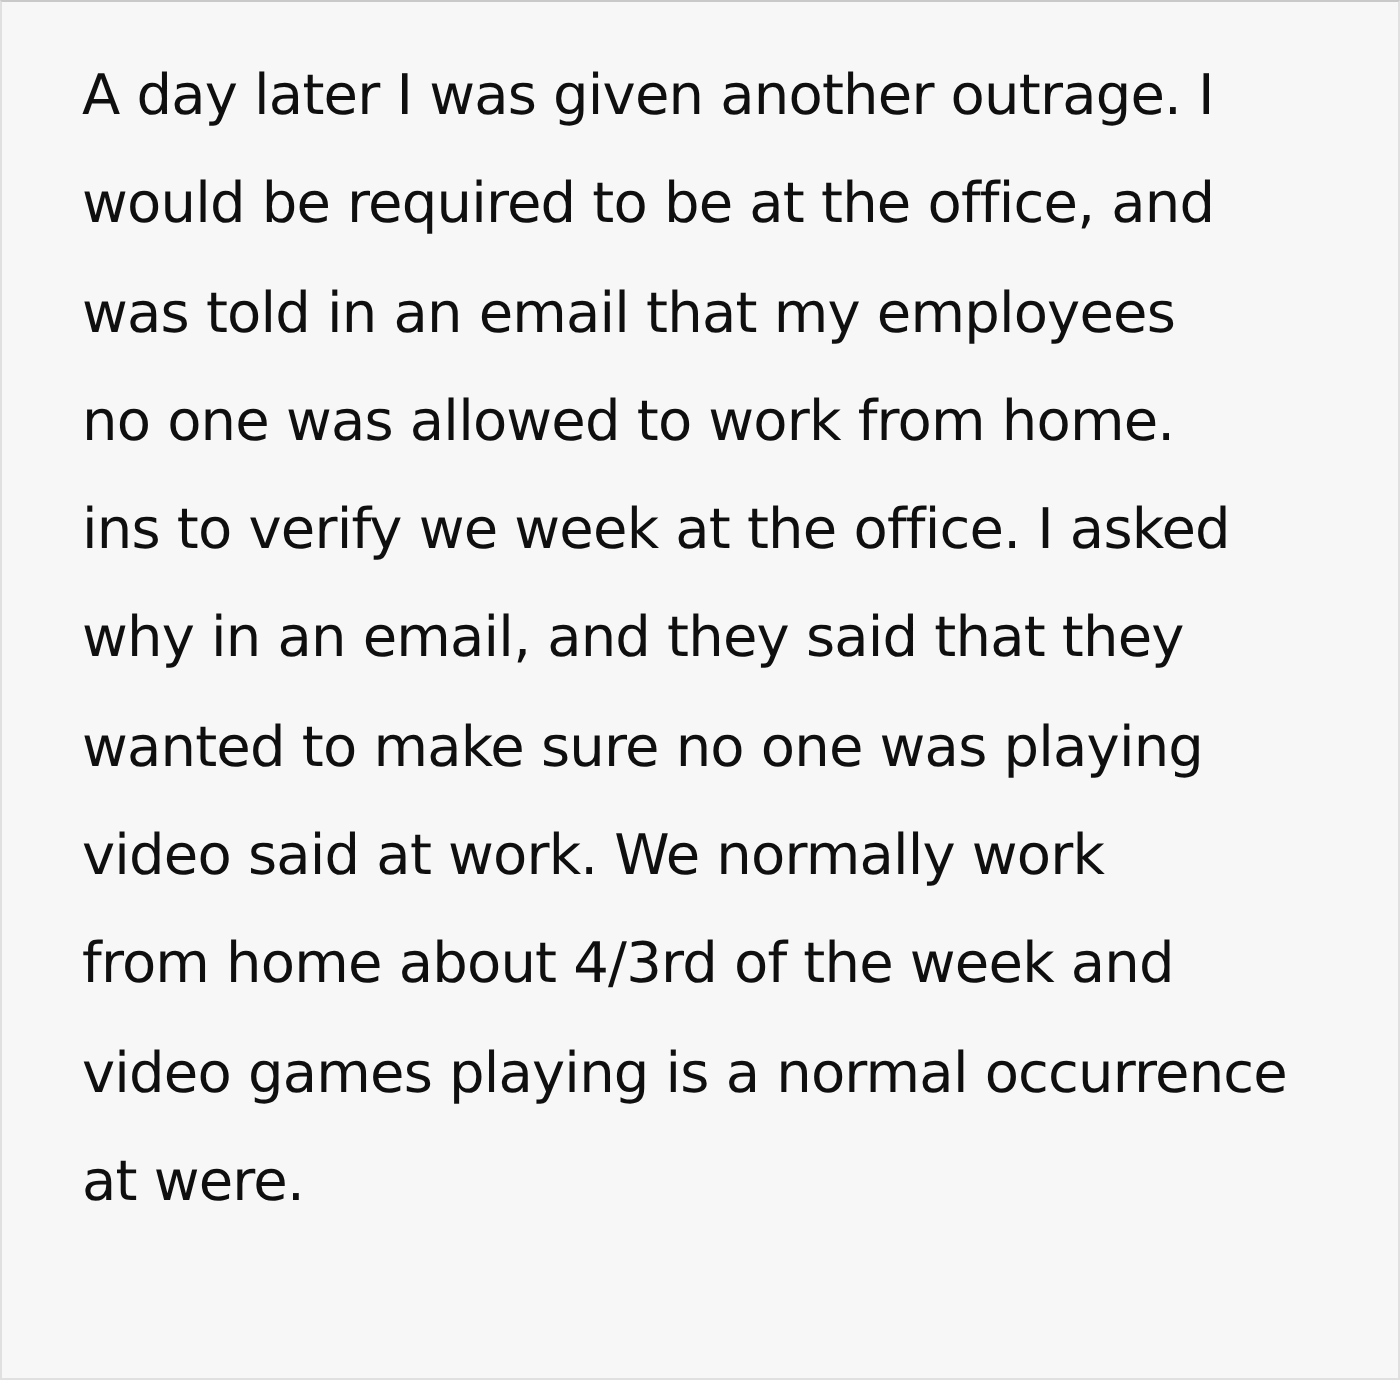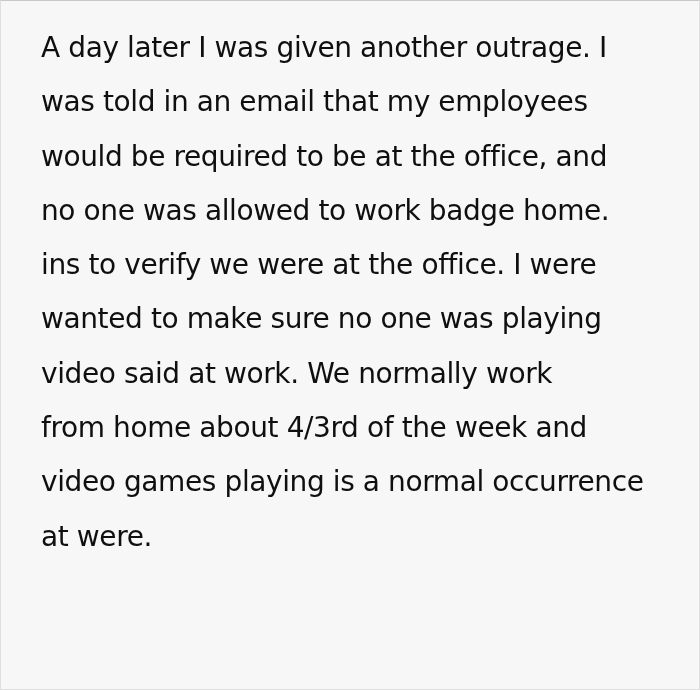--- a/index.html
+++ b/index.html
@@ -29,22 +29,23 @@
       color: #0f0f0f;
       letter-spacing: -0.4px;
       white-space: nowrap;
     }
   </style>
 </head>
 <body>
 
 <div class="text-post-card">
   <div class="story-line">A day later I was given another outrage. I</div>
+  <div class="story-line">would be required to be at the office, and</div>
   <div class="story-line">was told in an email that my employees</div>
-  <div class="story-line">would be required to be at the office, and</div>
-  <div class="story-line">no one was allowed to work badge home.</div>
-  <div class="story-line">ins to verify we were at the office. I were</div>
+  <div class="story-line">no one was allowed to work from home.</div>
+  <div class="story-line">ins to verify we week at the office. I asked</div>
+  <div class="story-line">why in an email, and they said that they</div>
   <div class="story-line">wanted to make sure no one was playing</div>
   <div class="story-line">video said at work. We normally work</div>
   <div class="story-line">from home about 4/3rd of the week and</div>
   <div class="story-line">video games playing is a normal occurrence</div>
   <div class="story-line">at were.</div>
 </div>
 
 </body></html>

